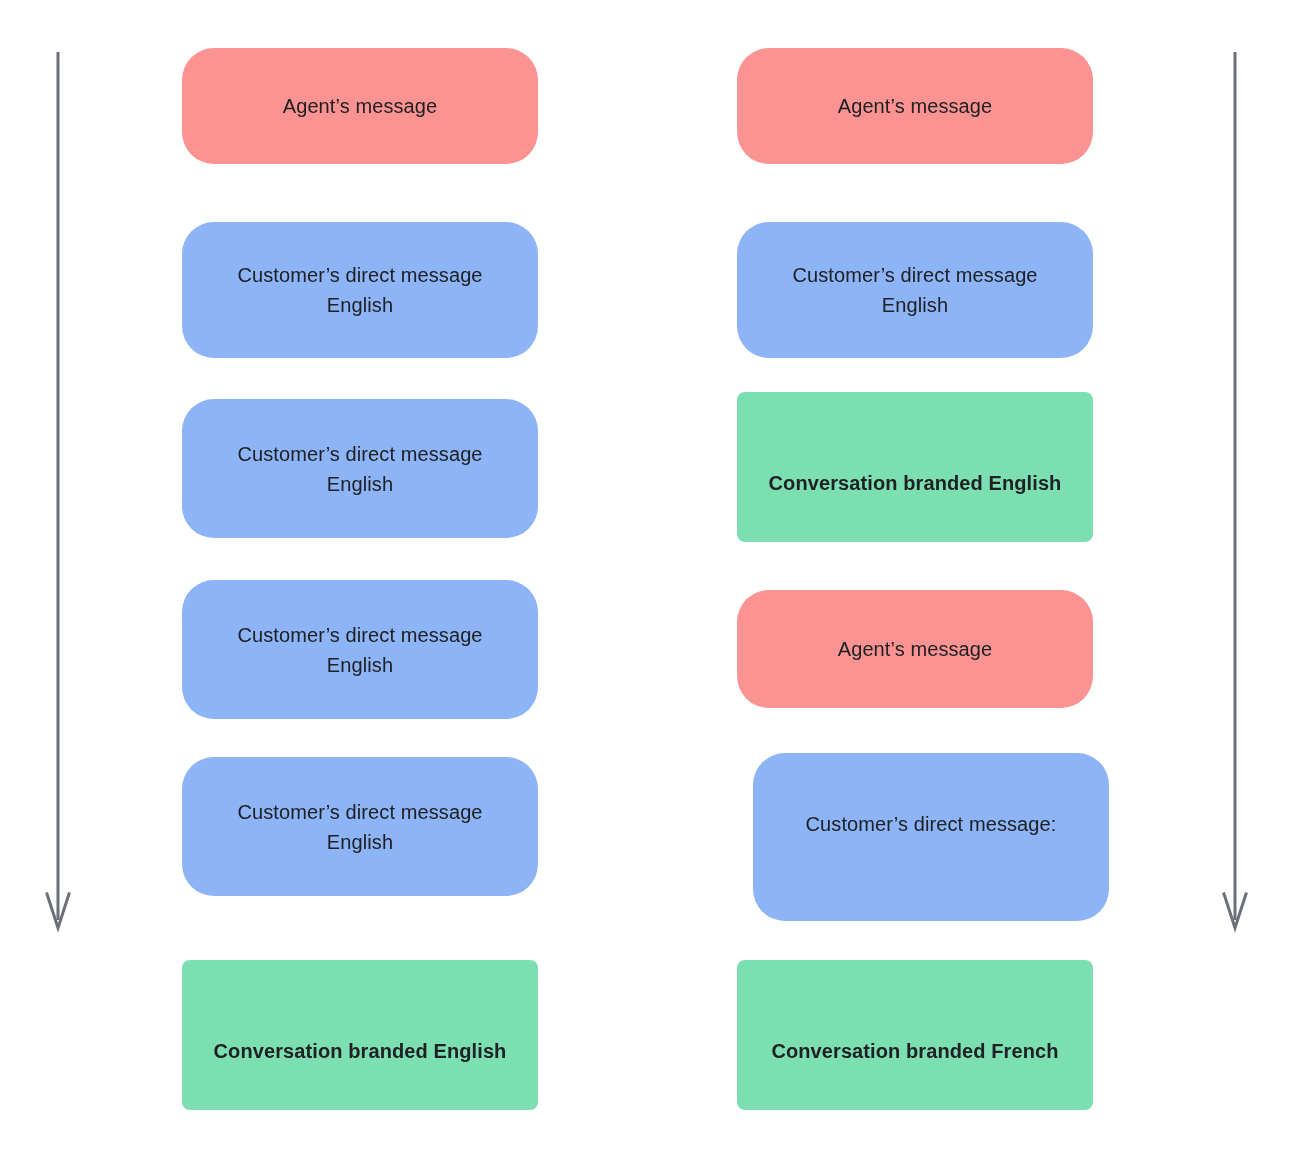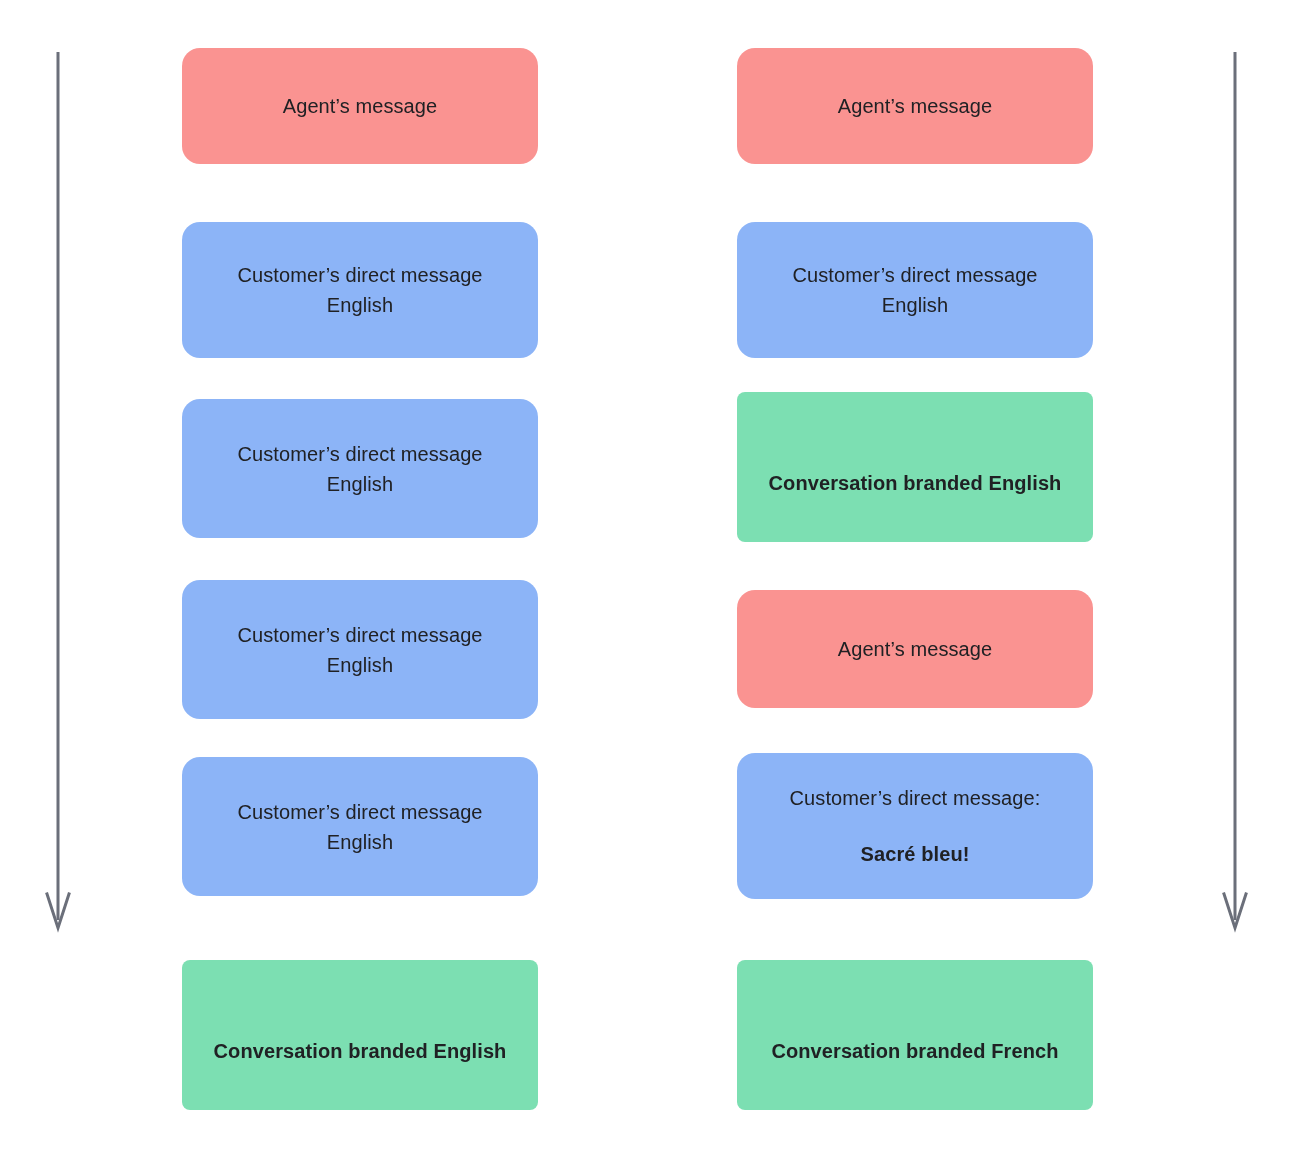--- a/index.html
+++ b/index.html
@@ -48,21 +48,21 @@
     flex-direction: column;
     align-items: center;
     justify-content: center;
     text-align: center;
     color: #202124;
     font-size: 20px;
     line-height: 30px;
     letter-spacing: 0.1px;
     padding: 0 18px;
   }
-  .bubble.pill   { border-radius: 18px; }
+  .bubble.pill   { border-radius: 32px; }
   .bubble.card   { border-radius: 8px; font-weight: bold; }
 
   .bubble .line      { display: block; }
   .bubble .line.bold { font-weight: bold; }
   .bubble .spacer    { display: block; height: 26px; }
 
   
   .bubble.card .text-wrap {
     position: relative;
     top: 16px;
@@ -138,25 +138,24 @@
       <div class="bubble card" style="top: 392px; height: 150px; background: rgb(124, 223, 178);">
         <div class="text-wrap">
           <span class="line">Conversation branded English</span>
         </div>
       </div>
       <div class="bubble pill" style="top: 590px; height: 118px; background: rgb(250, 147, 145);">
         <div class="text-wrap">
           <span class="line">Agent’s message</span>
         </div>
       </div>
-      <div class="bubble pill" style="top: 753px; height: 146px; background: rgb(140, 180, 247);">
+      <div class="bubble pill" style="top: 753px; height: 168px; background: rgb(140, 180, 247); margin-left: 16px;">
         <div class="text-wrap">
           <span class="line">Customer’s direct message:</span>
           <span class="spacer"></span>
-          <span class="line bold">Sacré bleu!</span>
         </div>
       </div>
       <div class="bubble card" style="top: 960px; height: 150px; background: rgb(124, 223, 178); text-align: center;">
         <div class="text-wrap">
           <span class="line">Conversation branded French</span>
         </div>
       </div>
     </div>
 
 </div>

